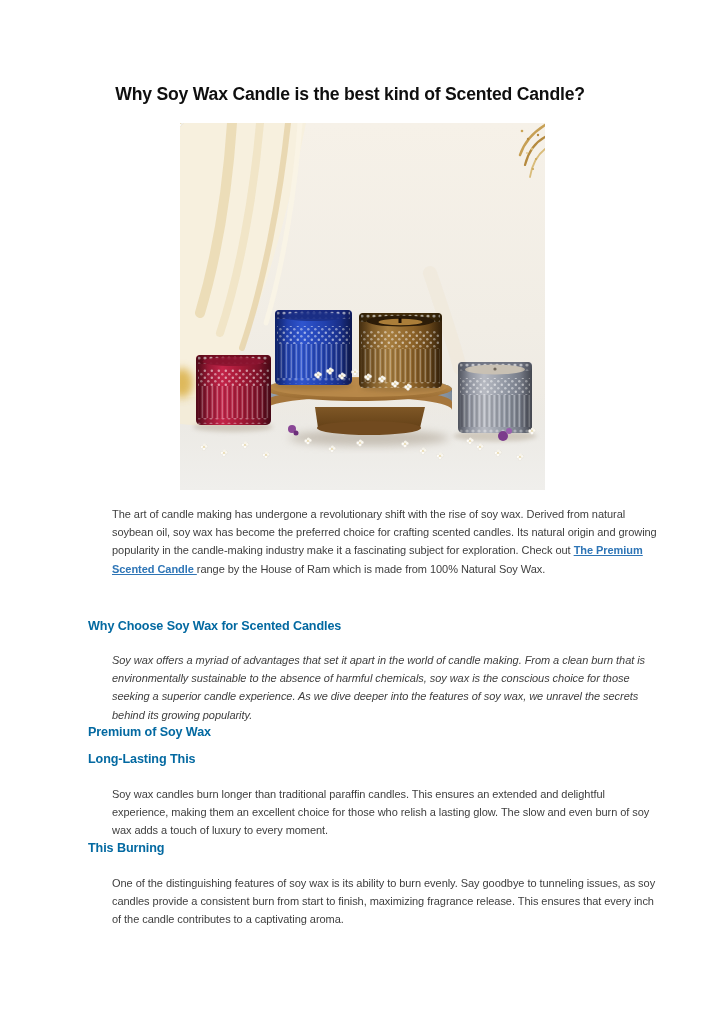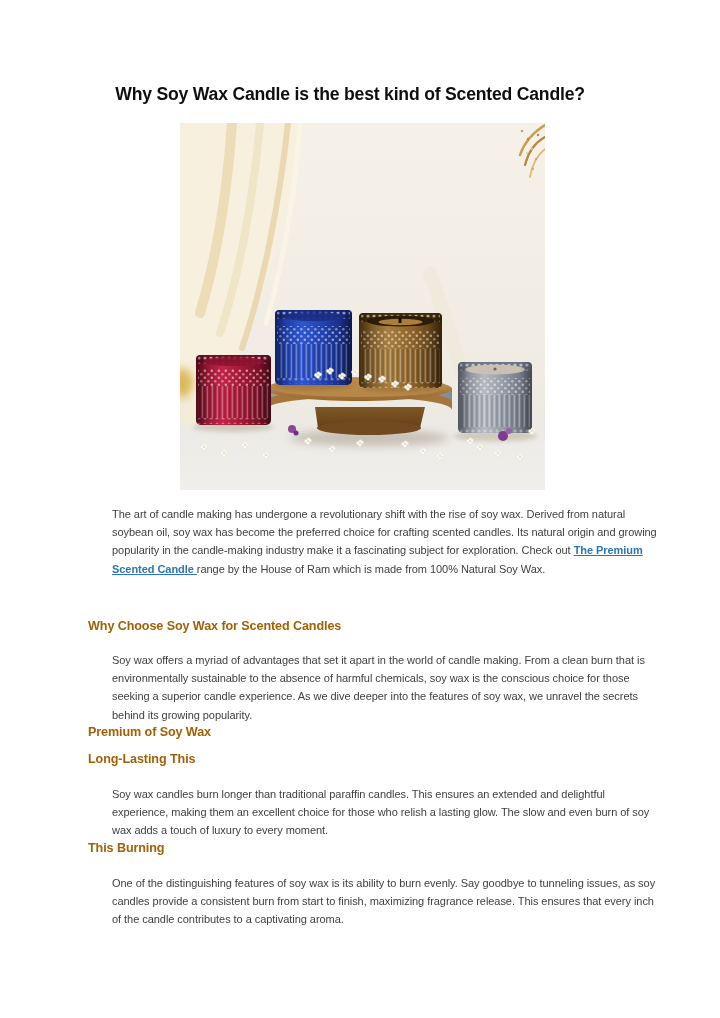--- a/index.html
+++ b/index.html
@@ -13,25 +13,25 @@
   }
   .hero{
     position:absolute;top:123px;left:180px;width:365px;height:367px;
   }
   .para{
     position:absolute;left:104px;width:552px;margin:8px;
     font-size:11px;line-height:18.2px;letter-spacing:-0.05px;color:#3e3e3e;
   }
   .head{
     position:absolute;left:88px;width:552px;margin:0;
-    font-size:12.6px;line-height:16px;font-weight:700;color:#a16207;letter-spacing:-0.1px;
+    font-size:12.6px;line-height:16px;font-weight:700;color:#0369a1;letter-spacing:-0.1px;
   }
   #p-intro{top:497px;}
   #h-why{top:618px;}
-  #p-why{top:643px;}
+  #p-why{top:643px;font-style:italic;}
   #h-features{top:724px;}
   #h-glow{top:751px;}
   #p-glow{top:777px;}
   #h-even{top:840px;}
   #p-even{top:866px;}
   .doc-link{
     color:#2e75b6;font-weight:700;text-decoration:underline;cursor:pointer;
   }
 </style>
 </head>

